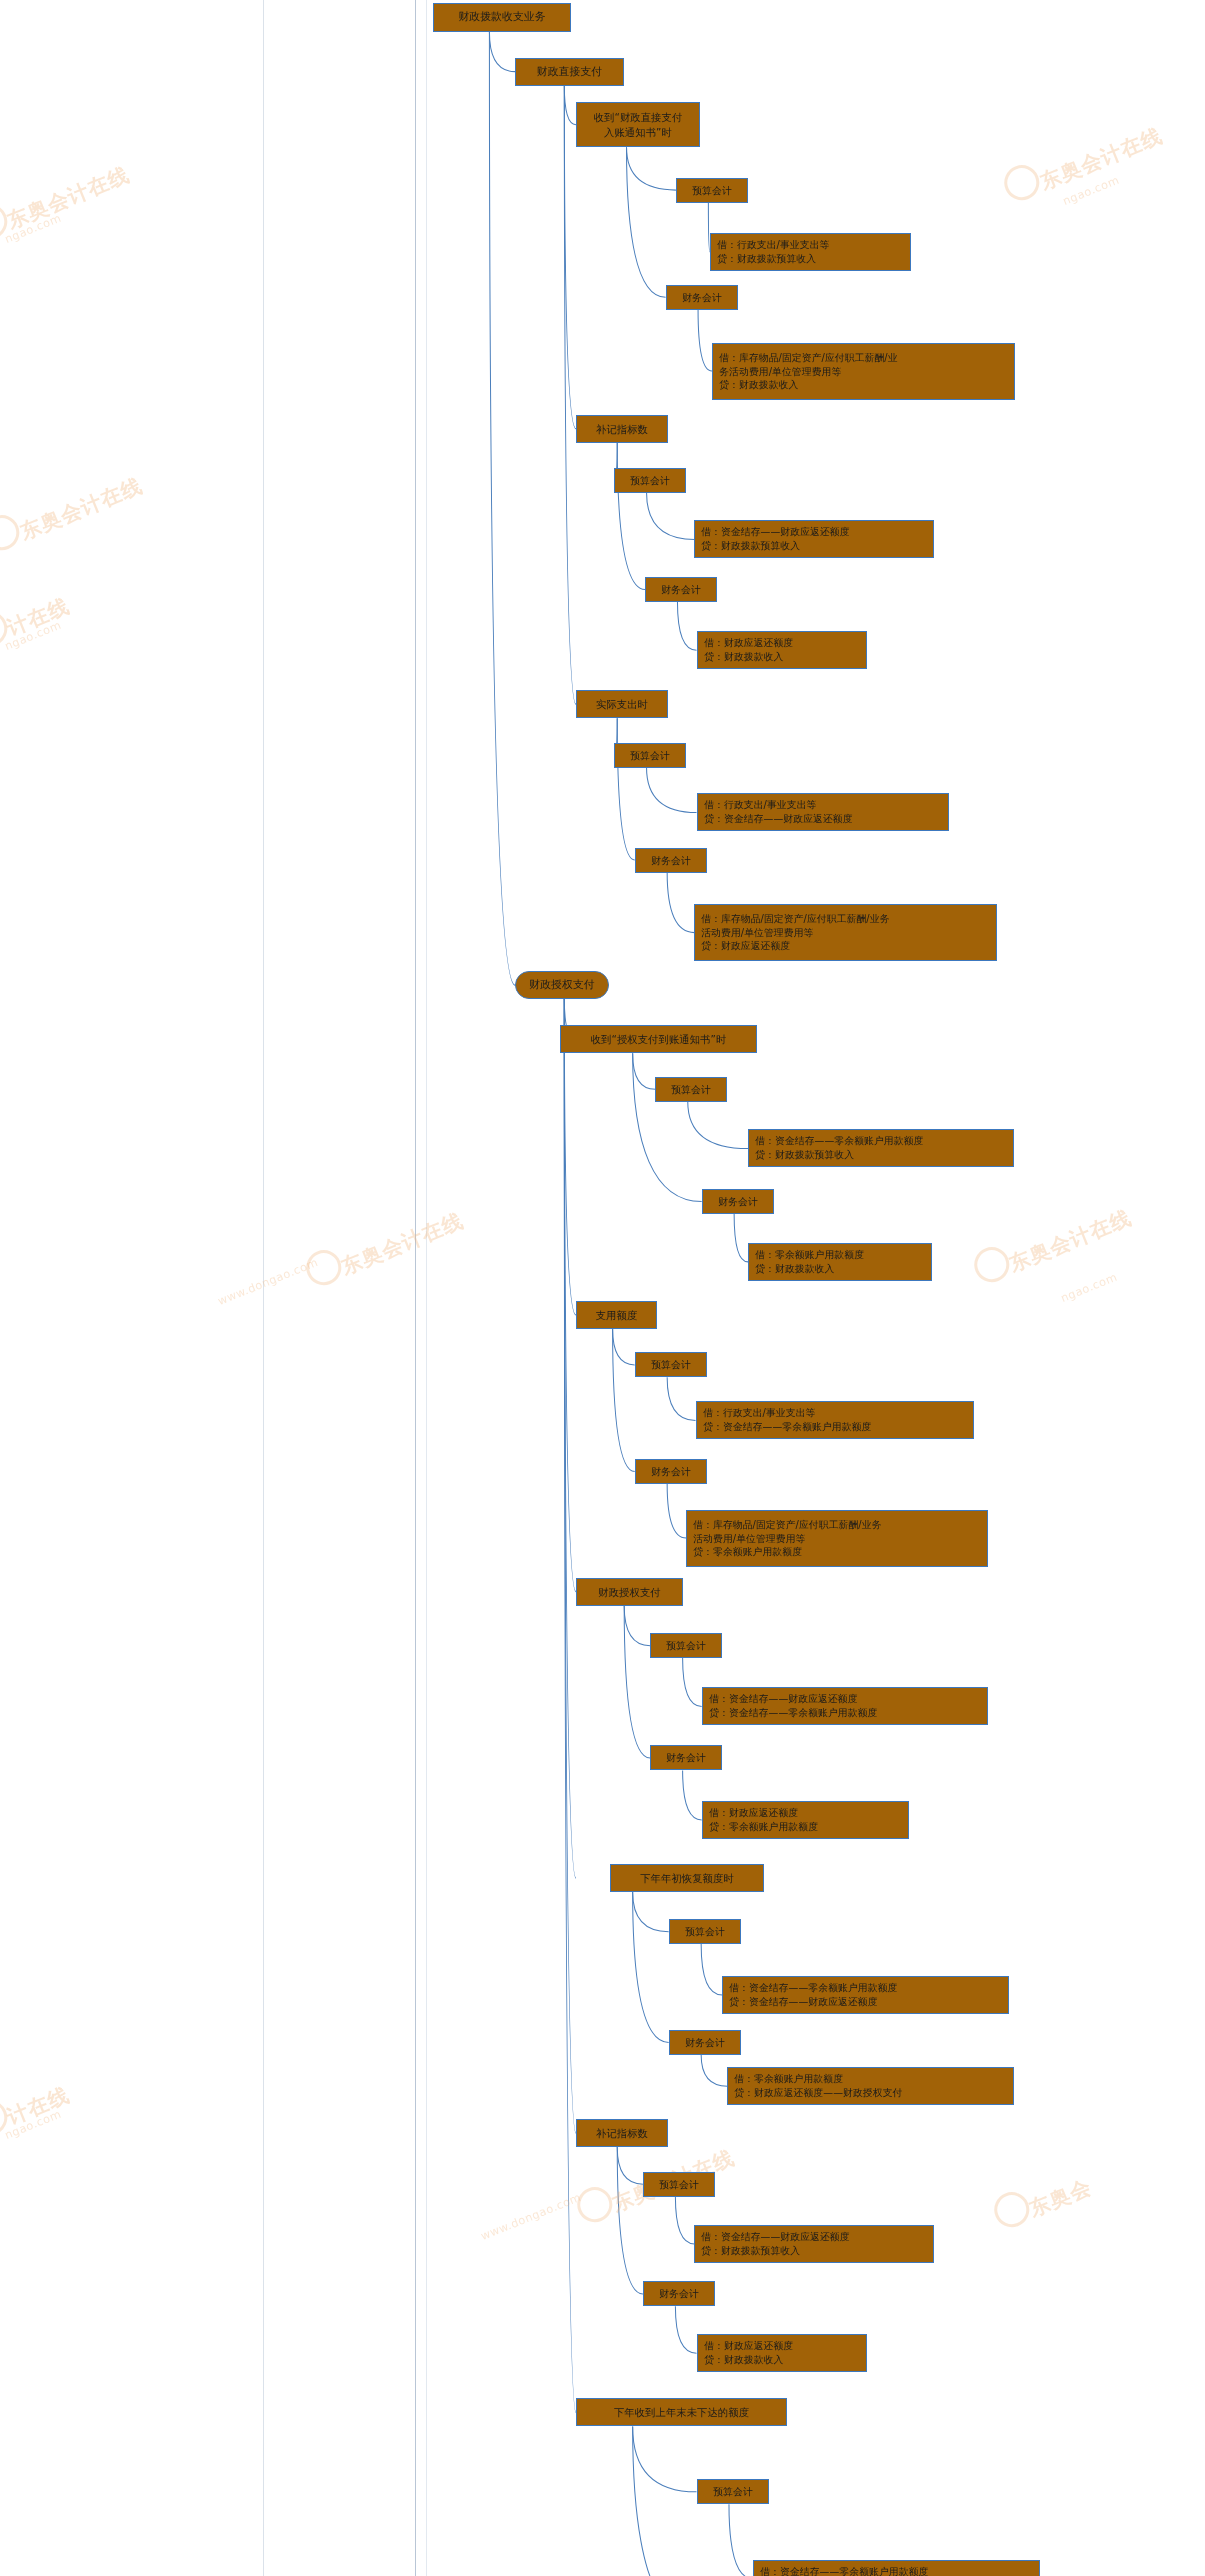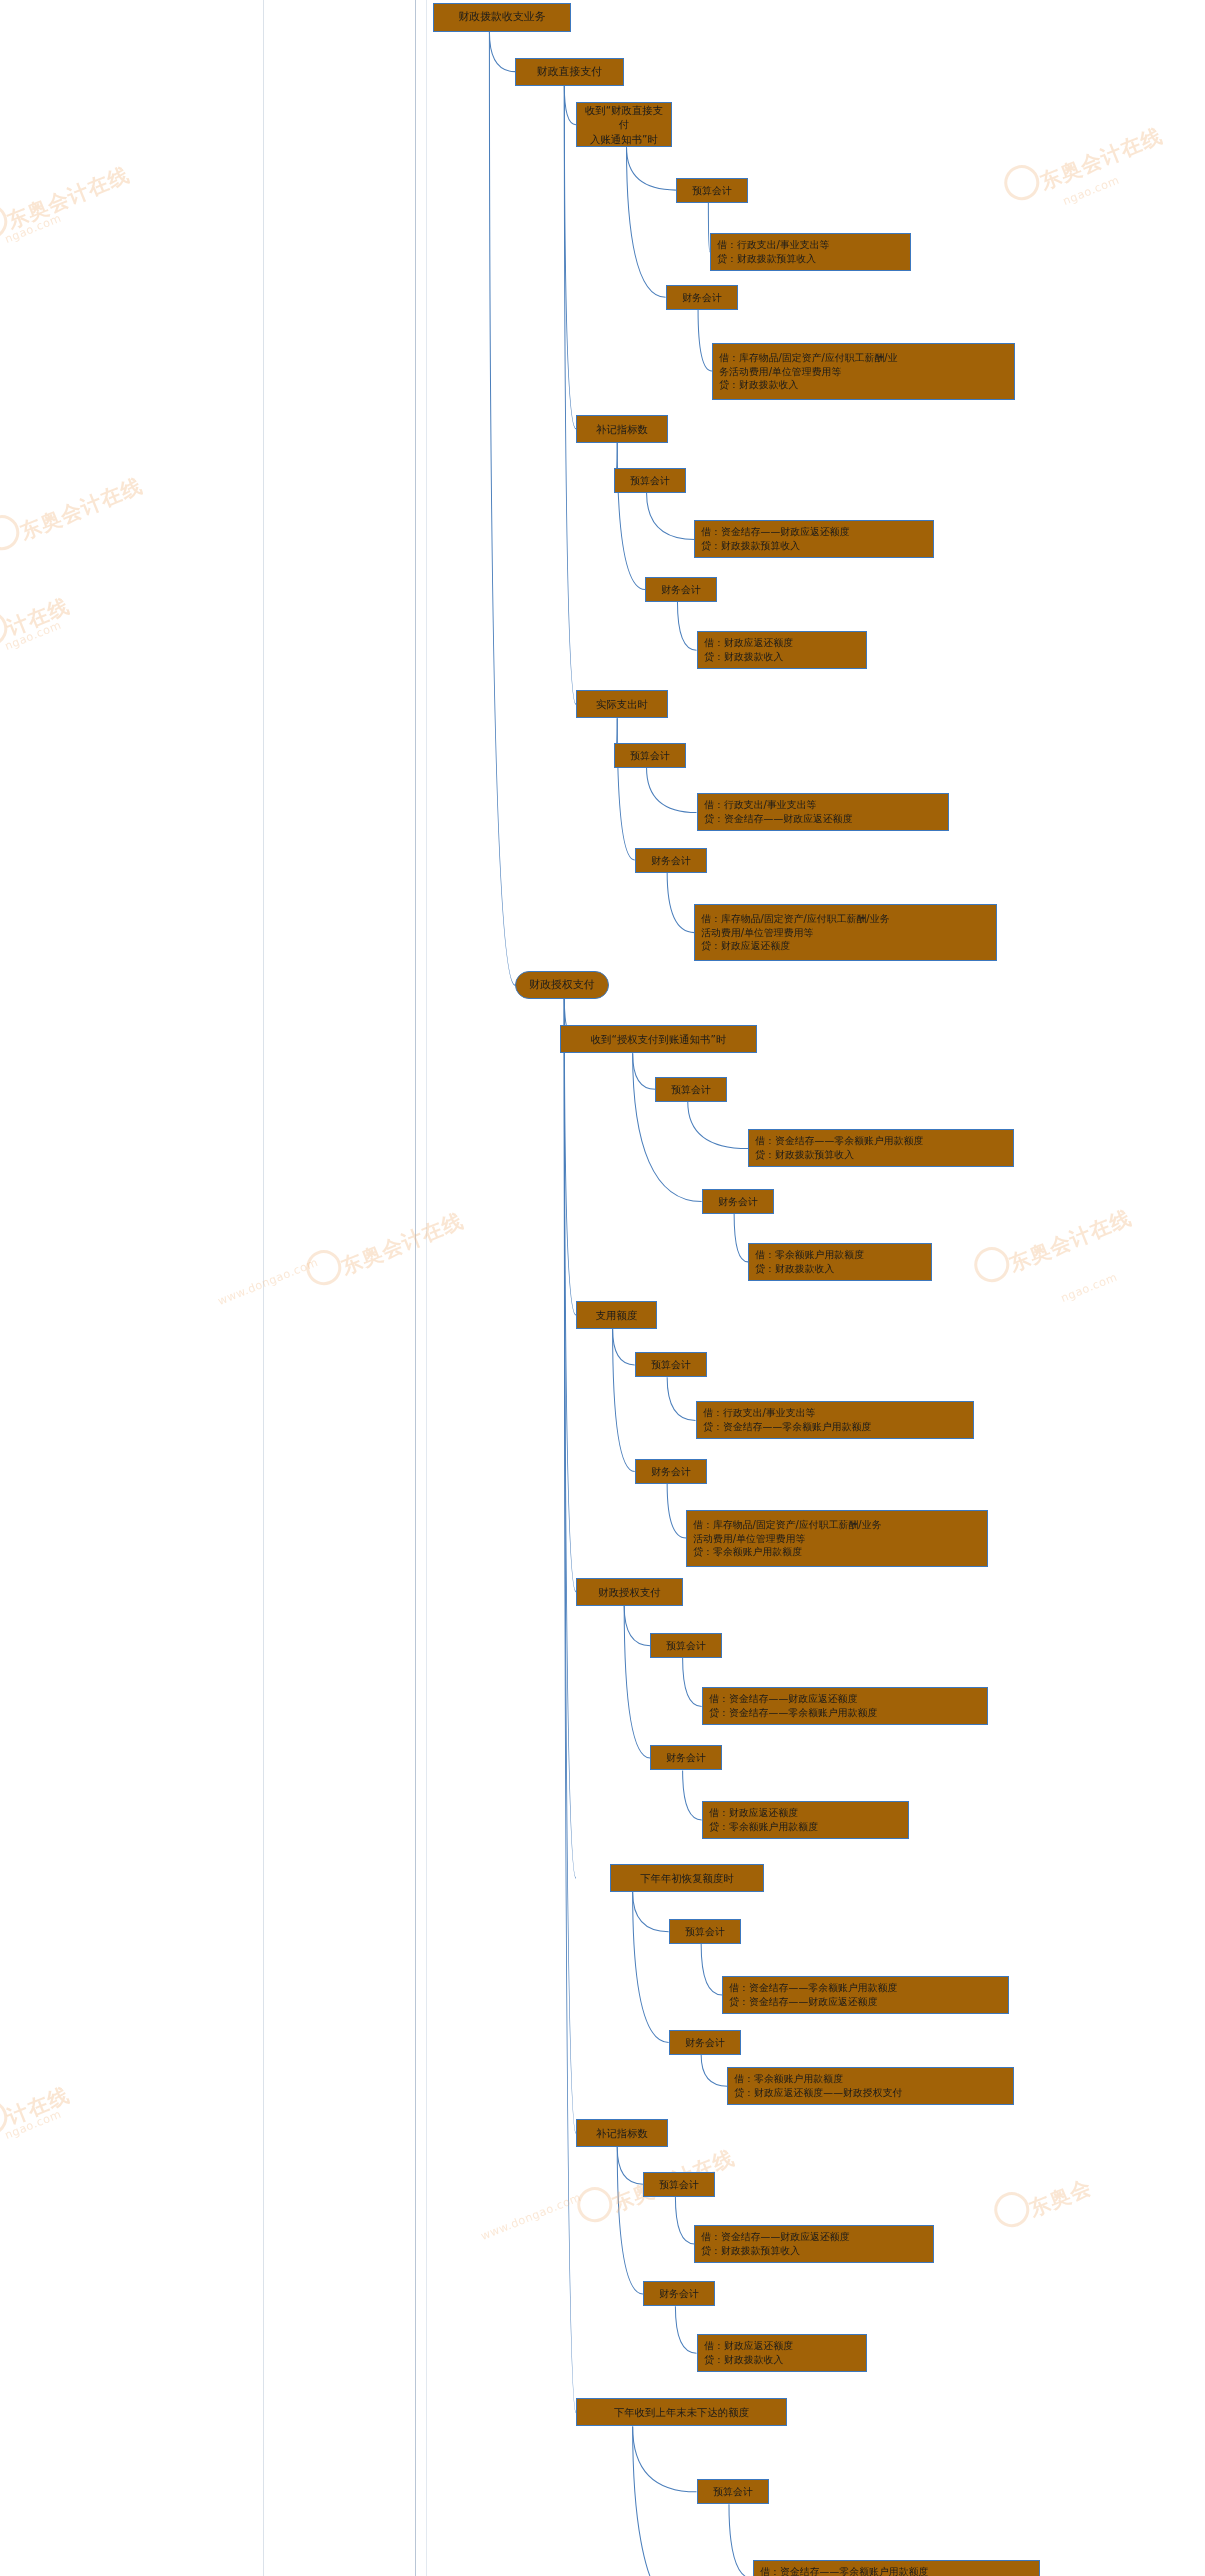--- a/index.html
+++ b/index.html
@@ -166,21 +166,21 @@
       <div class="wm rot sub" style="left: 479px; top: 2231px; font-size: 11.3px;">www.dongao.com</div>
       <div class="wm rot" style="left: 3.1px; top: 2105px; font-size: 20.6px;">计在线</div>
       <div class="wm ring rot" style="left: -33px; top: 2108px;"></div>
       <div class="wm rot sub" style="left: 3.1px; top: 2130px; font-size: 11.3px;">ngao.com</div>
       <div class="wm rot" style="left: 1025px; top: 2197px; font-size: 20.6px;">东奥会</div>
       <div class="wm ring rot" style="left: 989px; top: 2200px;"></div>
     </div>
   <div id="node-layer">
       <div class="node l0" id="node-root" style="left: 433px; top: 3.1px; width: 138px; height: 29px;">财政拨款收支业务</div>
       <div class="node l1" id="node-b1" style="left: 515px; top: 58px; width: 109px; height: 28px;">财政直接支付</div>
-      <div class="node l2" id="node-b1s1" style="left: 576px; top: 102px; width: 96px; height: 45px;">收到“财政直接支付
+      <div class="node l2" id="node-b1s1" style="left: 576px; top: 102px; width: 124px; height: 45px;">收到“财政直接支付
 入账通知书”时</div>
       <div class="node l3" id="node-b1s1ya" style="left: 676px; top: 178px; width: 72px; height: 25px;">预算会计</div>
       <div class="node l3 entry" id="node-b1s1yaE" style="left: 710px; top: 233px; width: 201px; height: 38px;">借：行政支出/事业支出等
    贷：财政拨款预算收入</div>
       <div class="node l3" id="node-b1s1ca" style="left: 666px; top: 285px; width: 72px; height: 25px;">财务会计</div>
       <div class="node l3 entry" id="node-b1s1caE" style="left: 712px; top: 343px; width: 303px; height: 57px;">借：库存物品/固定资产/应付职工薪酬/业
 务活动费用/单位管理费用等
        贷：财政拨款收入</div>
       <div class="node l2" id="node-b1s2" style="left: 576px; top: 415px; width: 92px; height: 28px;">补记指标数</div>
       <div class="node l3" id="node-b1s2ya" style="left: 614px; top: 468px; width: 72px; height: 25px;">预算会计</div>

